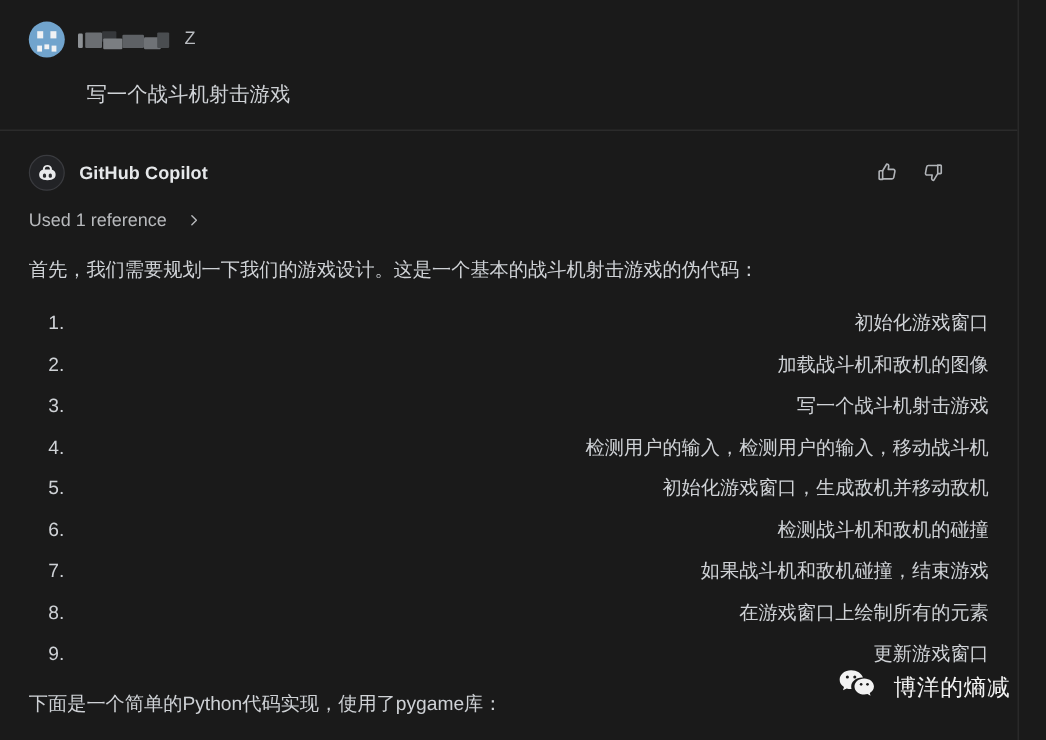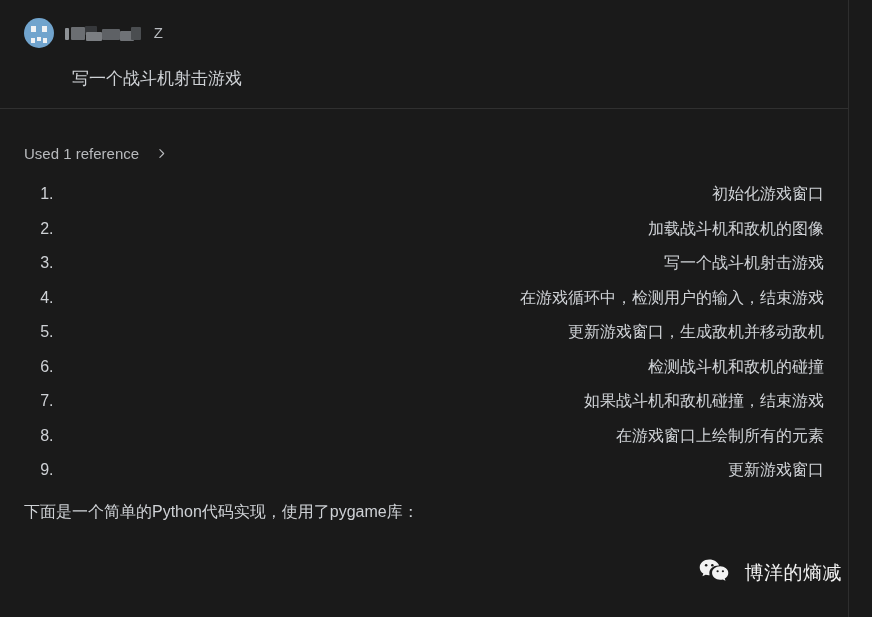--- a/index.html
+++ b/index.html
@@ -224,37 +224,63 @@
         <div class="blk" style="left:66px; top:1px;  width:10px; height:13px; background:#4a4d50;"></div>
         <div class="tail">Z</div>
       </div>
 
     </div>
     <div class="user-prompt">写一个战斗机射击游戏</div>
   </div>
 
   <div class="assistant-turn">
 
+    <div class="assistant-head">
+      <div class="avatar-copilot">
+        <svg width="19" height="19" viewBox="0 0 24 24" aria-hidden="true">
+          <path fill="#e9eaec" d="M12 3.2c-2.4 0-3.7 1.1-4.3 2.4-.4.9-.5 1.9-.5 2.6-1.6.4-2.7 1.3-3.3 2.5-.6 1.2-.6 2.5-.5 3.4l.1.7c.1.9.6 1.7 1.3 2.3 1.6 1.3 4.1 2 7.2 2s5.6-.7 7.2-2c.7-.6 1.2-1.4 1.3-2.3l.1-.7c.1-.9.1-2.2-.5-3.4-.6-1.2-1.7-2.1-3.3-2.5 0-.7-.1-1.7-.5-2.6-.6-1.3-1.9-2.4-4.3-2.4zm0 1.9c1.5 0 2.1.5 2.4 1.2.2.5.3 1.1.3 1.6h-5.4c0-.5.1-1.1.3-1.6.3-.7.9-1.2 2.4-1.2z"></path>
+          <rect x="7.3" y="12.1" width="3.3" height="4.4" rx="1.6" fill="#2a2b2e"></rect>
+          <rect x="13.4" y="12.1" width="3.3" height="4.4" rx="1.6" fill="#2a2b2e"></rect>
+        </svg>
+      </div>
+      <div class="assistant-name">GitHub Copilot</div>
+
+      <div class="feedback">
+        <div class="fb-btn">
+          <svg width="19" height="19" viewBox="0 0 24 24" fill="none" stroke="#b0b3b7" stroke-width="1.7" stroke-linejoin="round" stroke-linecap="round">
+            <path d="M7 10.5v9H4.2a.9.9 0 0 1-.9-.9v-7.2a.9.9 0 0 1 .9-.9H7z"></path>
+            <path d="M7 10.5l4.3-7.1c1.3 0 2.2 1 2.1 2.3l-.5 3.3h5.3c1.1 0 1.9 1 1.7 2.1l-1.2 6.3c-.2.9-1 1.6-1.9 1.6H7"></path>
+          </svg>
+        </div>
+        <div class="fb-btn">
+          <svg width="19" height="19" viewBox="0 0 24 24" fill="none" stroke="#b0b3b7" stroke-width="1.7" stroke-linejoin="round" stroke-linecap="round">
+            <path d="M17 13.5v-9h2.8a.9.9 0 0 1 .9.9v7.2a.9.9 0 0 1-.9.9H17z"></path>
+            <path d="M17 13.5l-4.3 7.1c-1.3 0-2.2-1-2.1-2.3l.5-3.3H5.8c-1.1 0-1.9-1-1.7-2.1l1.2-6.3c.2-.9 1-1.6 1.9-1.6H17"></path>
+          </svg>
+        </div>
+      </div>
+    </div>
 
     <div class="reference-row">
       <div class="reference-label">Used 1 reference</div>
       <span class="chev">
         <svg width="13" height="13" viewBox="0 0 24 24" fill="none" stroke="#b8babd" stroke-width="2.1" stroke-linecap="round" stroke-linejoin="round">
           <polyline points="9 5 16 12 9 19"></polyline>
         </svg>
       </span>
     </div>
 
+    <div class="para">首先，我们需要规划一下我们的游戏设计。这是一个基本的战斗机射击游戏的伪代码：</div>
 
     <ol class="steps">
       <li>初始化游戏窗口</li>
       <li>加载战斗机和敌机的图像</li>
       <li>写一个战斗机射击游戏</li>
-      <li>在游戏循环中，检测用户的输入，结束游戏</li>
-      <li>更新游戏窗口，生成敌机并移动敌机</li>
+      <li>检测用户的输入，检测用户的输入，移动战斗机</li>
+      <li>初始化游戏窗口，生成敌机并移动敌机</li>
       <li>检测战斗机和敌机的碰撞</li>
       <li>如果战斗机和敌机碰撞，结束游戏</li>
       <li>在游戏窗口上绘制所有的元素</li>
       <li>更新游戏窗口</li>
     </ol>
 
     <div class="para para-tail">下面是一个简单的Python代码实现，使用了pygame库：</div>
 
   </div>
 </div>

